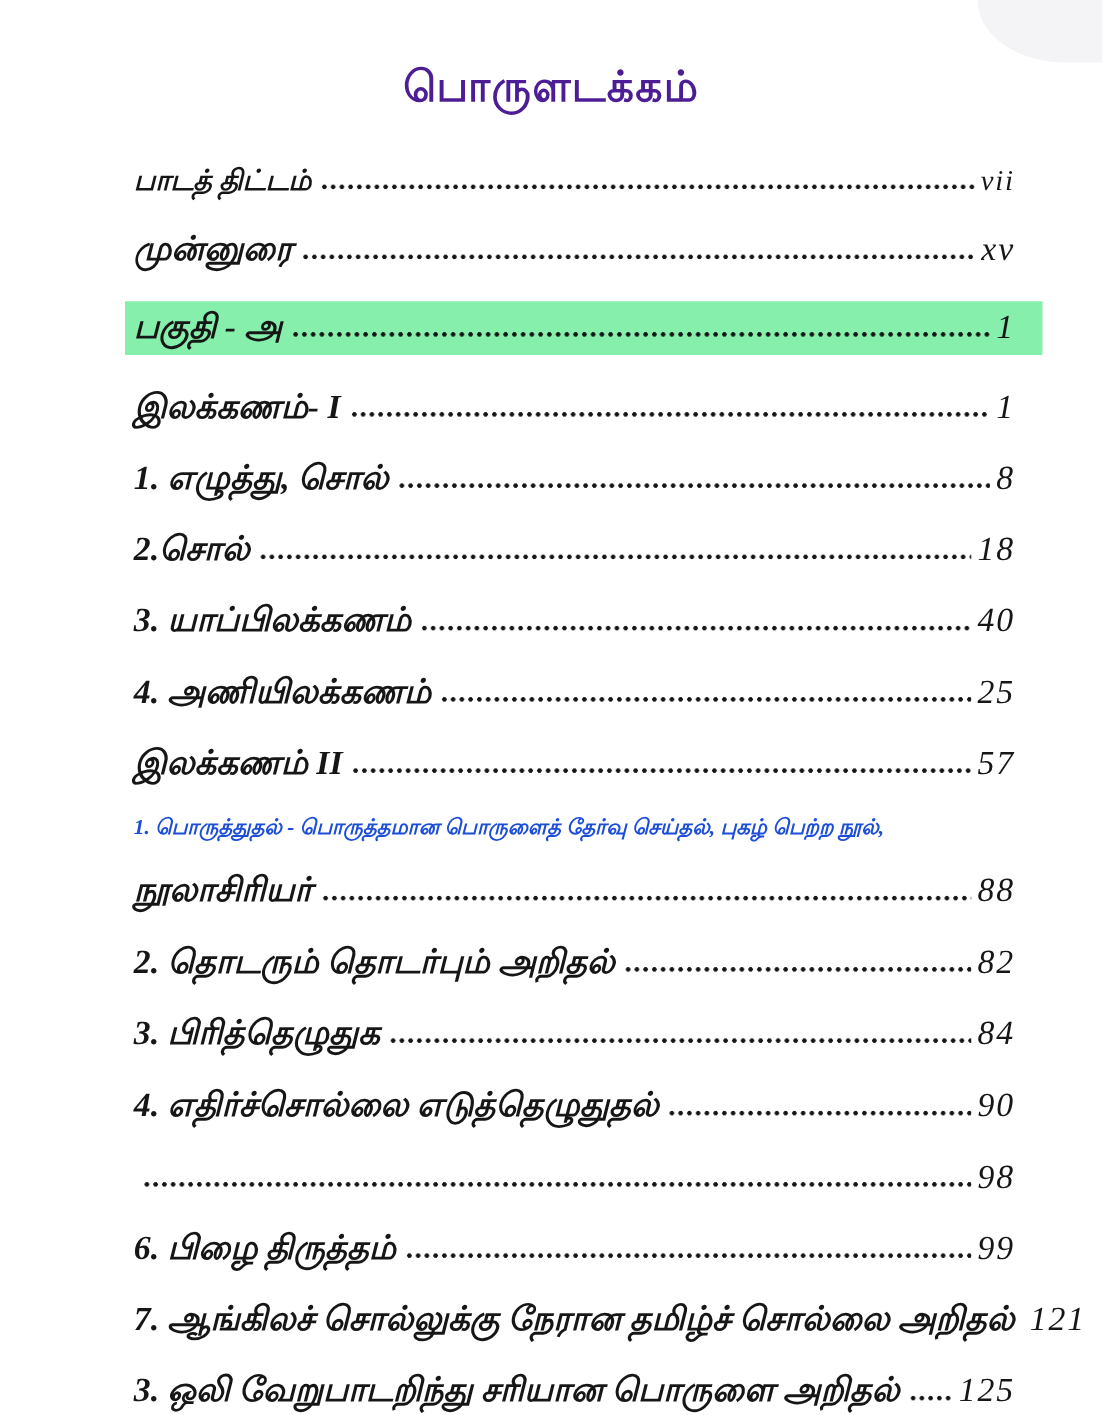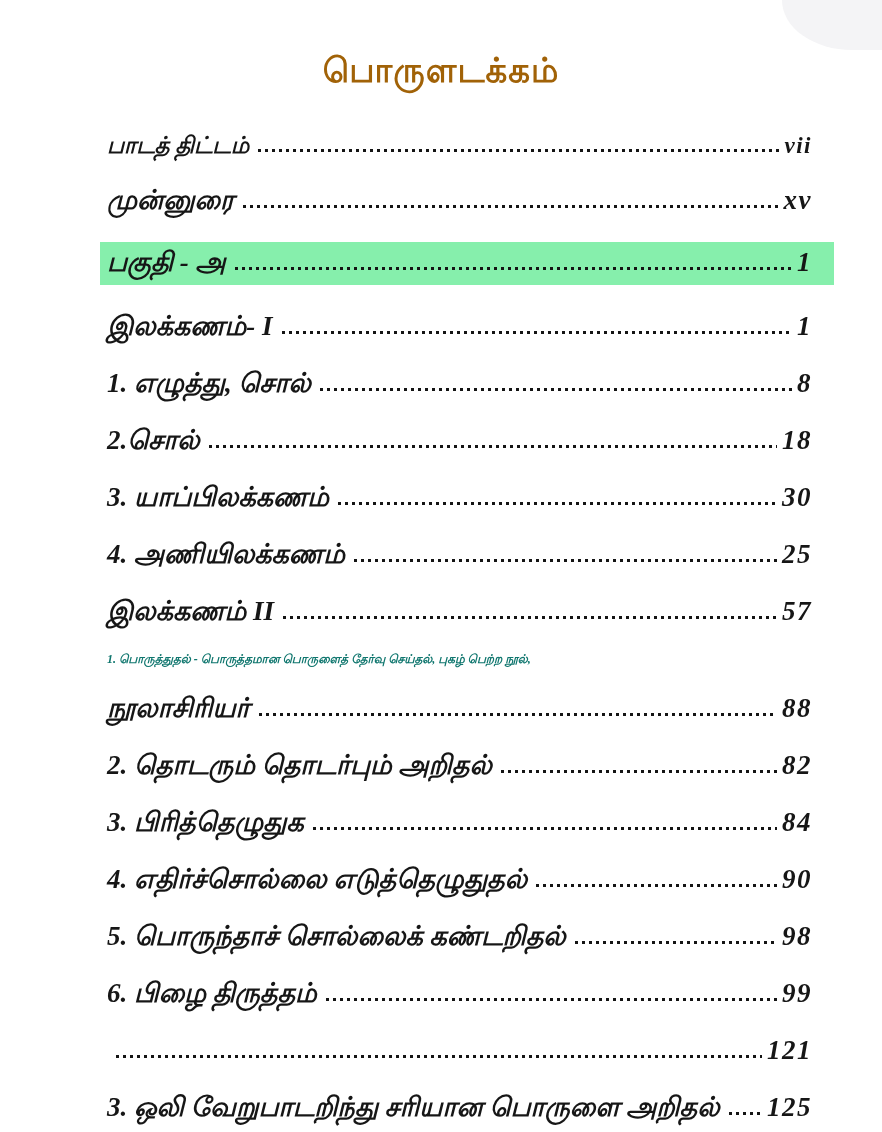--- a/index.html
+++ b/index.html
@@ -23,21 +23,21 @@
     height: 50px;
     background: #f4f4f6;
     border-bottom-left-radius: 70px 50px;
   }
   .page-title {
     margin: 52px 0 38px 0;
     text-align: center;
     font-size: 34px;
     font-weight: 600;
     letter-spacing: 1px;
-    color: #a16207;
+    color: #4c1d95;
   }
   .toc {
     margin: 0 70px 0 107px;
     width: 705px;
   }
   .toc-row {
     display: flex;
     align-items: baseline;
     font-size: 27px;
     font-weight: 700;
@@ -52,40 +52,40 @@
     background: #86efac;
     margin-left: -7px;
     margin-right: -22px;
     padding: 5px 22px 6px 7px;
   }
   .toc-label {
     white-space: nowrap;
     font-style: italic;
   }
   .toc-line1 {
-    font-size: 12px;
+    font-size: 17px;
     font-weight: 700;
     font-style: italic;
     line-height: 1.15;
     margin-bottom: 26px;
-    color: #0f766e;
+    color: #1d4ed8;
   }
   .leader {
     flex: 1 1 auto;
     height: 5px;
     margin: 0 5px 0 7px;
     background-image: radial-gradient(circle, #141414 1.6px, transparent 1.9px);
     background-size: 7px 5px;
     background-position: 0 50%;
     background-repeat: repeat-x;
   }
   .toc-page {
     white-space: nowrap;
     font-style: italic;
-    font-weight: 700;
+    font-weight: 400;
     letter-spacing: 1.5px;
   }
 </style>
 </head>
 <body>
 
 <div class="corner-blob"></div>
 
 <h1 class="page-title">பொருளடக்கம்</h1>
 
@@ -116,21 +116,21 @@
       <span class="toc-page">8</span>
     </div>
     <div class="toc-row">
       <span class="toc-label">2.சொல்</span>
       <span class="leader"></span>
       <span class="toc-page">18</span>
     </div>
     <div class="toc-row">
       <span class="toc-label">3. யாப்பிலக்கணம்</span>
       <span class="leader"></span>
-      <span class="toc-page">30</span>
+      <span class="toc-page">40</span>
     </div>
     <div class="toc-row">
       <span class="toc-label">4. அணியிலக்கணம்</span>
       <span class="leader"></span>
       <span class="toc-page">25</span>
     </div>
     <div class="toc-row">
       <span class="toc-label">இலக்கணம் II</span>
       <span class="leader"></span>
       <span class="toc-page">57</span>
@@ -150,30 +150,30 @@
       <span class="toc-label">3.  பிரித்தெழுதுக</span>
       <span class="leader"></span>
       <span class="toc-page">84</span>
     </div>
     <div class="toc-row">
       <span class="toc-label">4. எதிர்ச்சொல்லை எடுத்தெழுதுதல்</span>
       <span class="leader"></span>
       <span class="toc-page">90</span>
     </div>
     <div class="toc-row">
-      <span class="toc-label">5.  பொருந்தாச் சொல்லைக் கண்டறிதல்</span>
       <span class="leader"></span>
       <span class="toc-page">98</span>
     </div>
     <div class="toc-row">
       <span class="toc-label">6.  பிழை திருத்தம்</span>
       <span class="leader"></span>
       <span class="toc-page">99</span>
     </div>
     <div class="toc-row">
+      <span class="toc-label">7. ஆங்கிலச் சொல்லுக்கு நேரான தமிழ்ச் சொல்லை அறிதல்</span>
       <span class="leader"></span>
       <span class="toc-page">121</span>
     </div>
     <div class="toc-row">
       <span class="toc-label">3. ஒலி வேறுபாடறிந்து சரியான பொருளை அறிதல்</span>
       <span class="leader"></span>
       <span class="toc-page">125</span>
     </div>
     <div class="toc-row">
       <span class="leader"></span>

